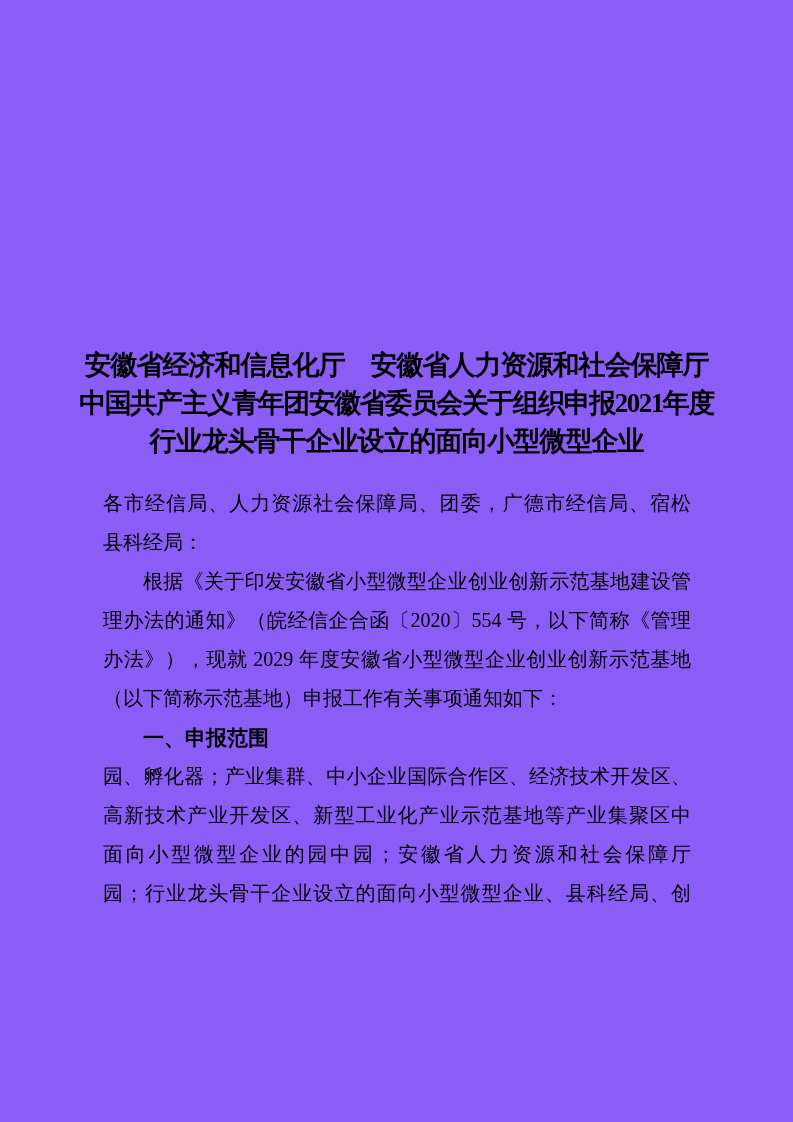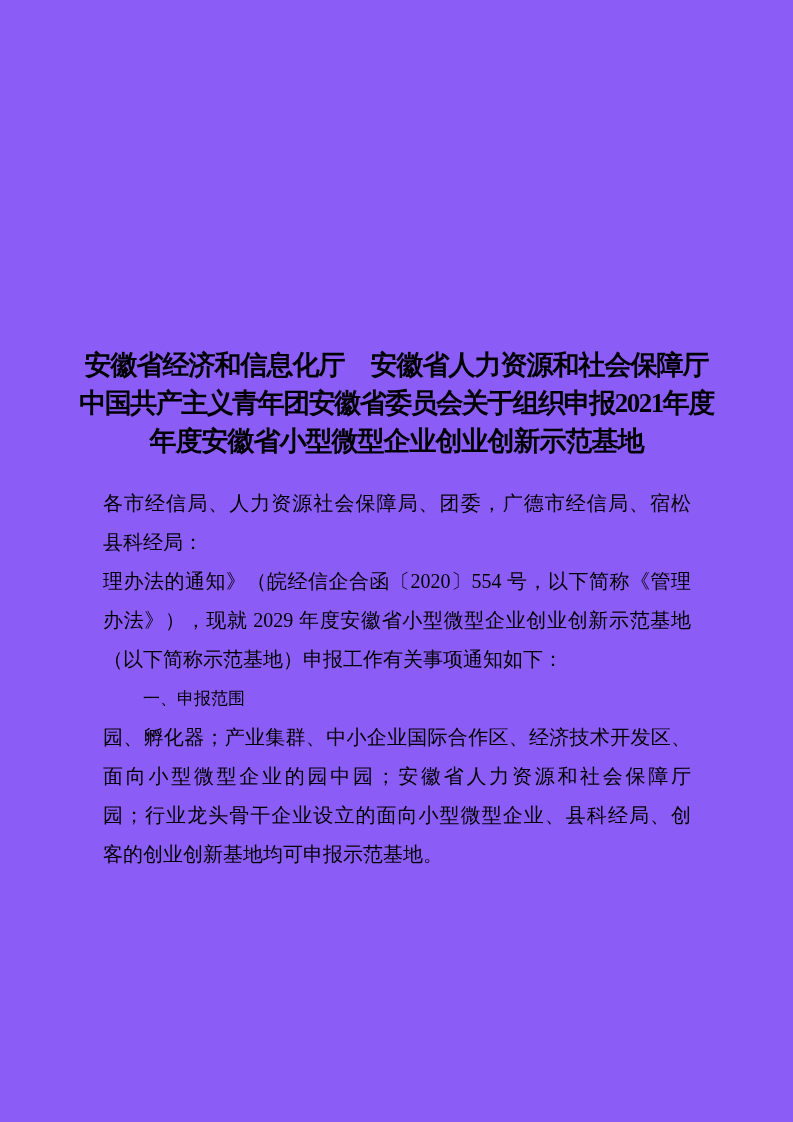--- a/index.html
+++ b/index.html
@@ -47,41 +47,42 @@
   }
   .line.justify {
     text-align: justify;
     text-align-last: justify;
   }
   .line.indent {
     padding-left: 40px;
   }
   .line.heading {
     font-family: "Liberation Sans", "DejaVu Sans", sans-serif;
-    font-weight: normal;
-    font-size: 17px;
+    font-weight: bold;
+    font-size: 21px;
   }
 </style>
 </head>
 <body>
 
 <div class="page">
 
   <div class="title-block">
     <div class="title-line">安徽省经济和信息化厅　安徽省人力资源和社会保障厅</div>
     <div class="title-line tight">中国共产主义青年团安徽省委员会关于组织申报2021年度</div>
-    <div class="title-line">年度安徽省小型微型企业创业创新示范基地</div>
+    <div class="title-line">行业龙头骨干企业设立的面向小型微型企业</div>
   </div>
 
   <div class="body-block">
     <div class="line justify">各市经信局、人力资源社会保障局、团委，广德市经信局、宿松</div>
     <div class="line">县科经局：</div>
+    <div class="line justify indent">根据《关于印发安徽省小型微型企业创业创新示范基地建设管</div>
     <div class="line justify">理办法的通知》（皖经信企合函〔2020〕554 号，以下简称《管理</div>
     <div class="line justify">办法》），现就 2029 年度安徽省小型微型企业创业创新示范基地</div>
     <div class="line">（以下简称示范基地）申报工作有关事项通知如下：</div>
     <div class="line heading indent">一、申报范围</div>
     <div class="line justify">园、孵化器；产业集群、中小企业国际合作区、经济技术开发区、</div>
+    <div class="line justify">高新技术产业开发区、新型工业化产业示范基地等产业集聚区中</div>
     <div class="line justify">面向小型微型企业的园中园；安徽省人力资源和社会保障厅</div>
     <div class="line justify">园；行业龙头骨干企业设立的面向小型微型企业、县科经局、创</div>
-    <div class="line">客的创业创新基地均可申报示范基地。</div>
   </div>
 
 </div>
 
 </body></html>

